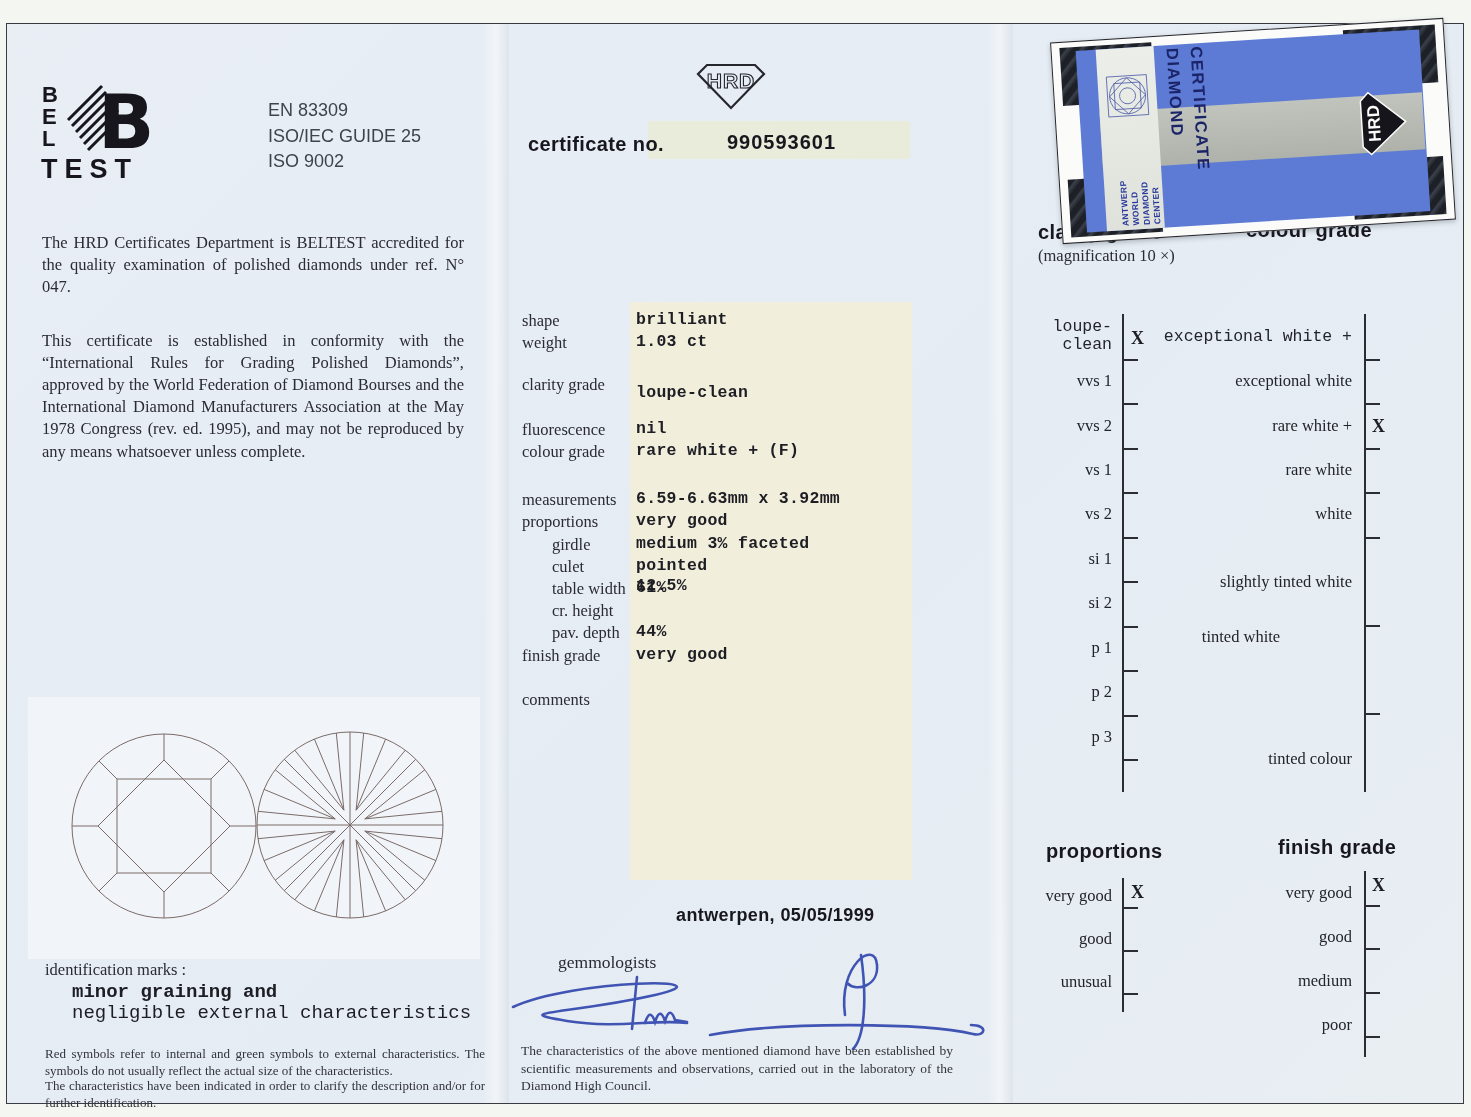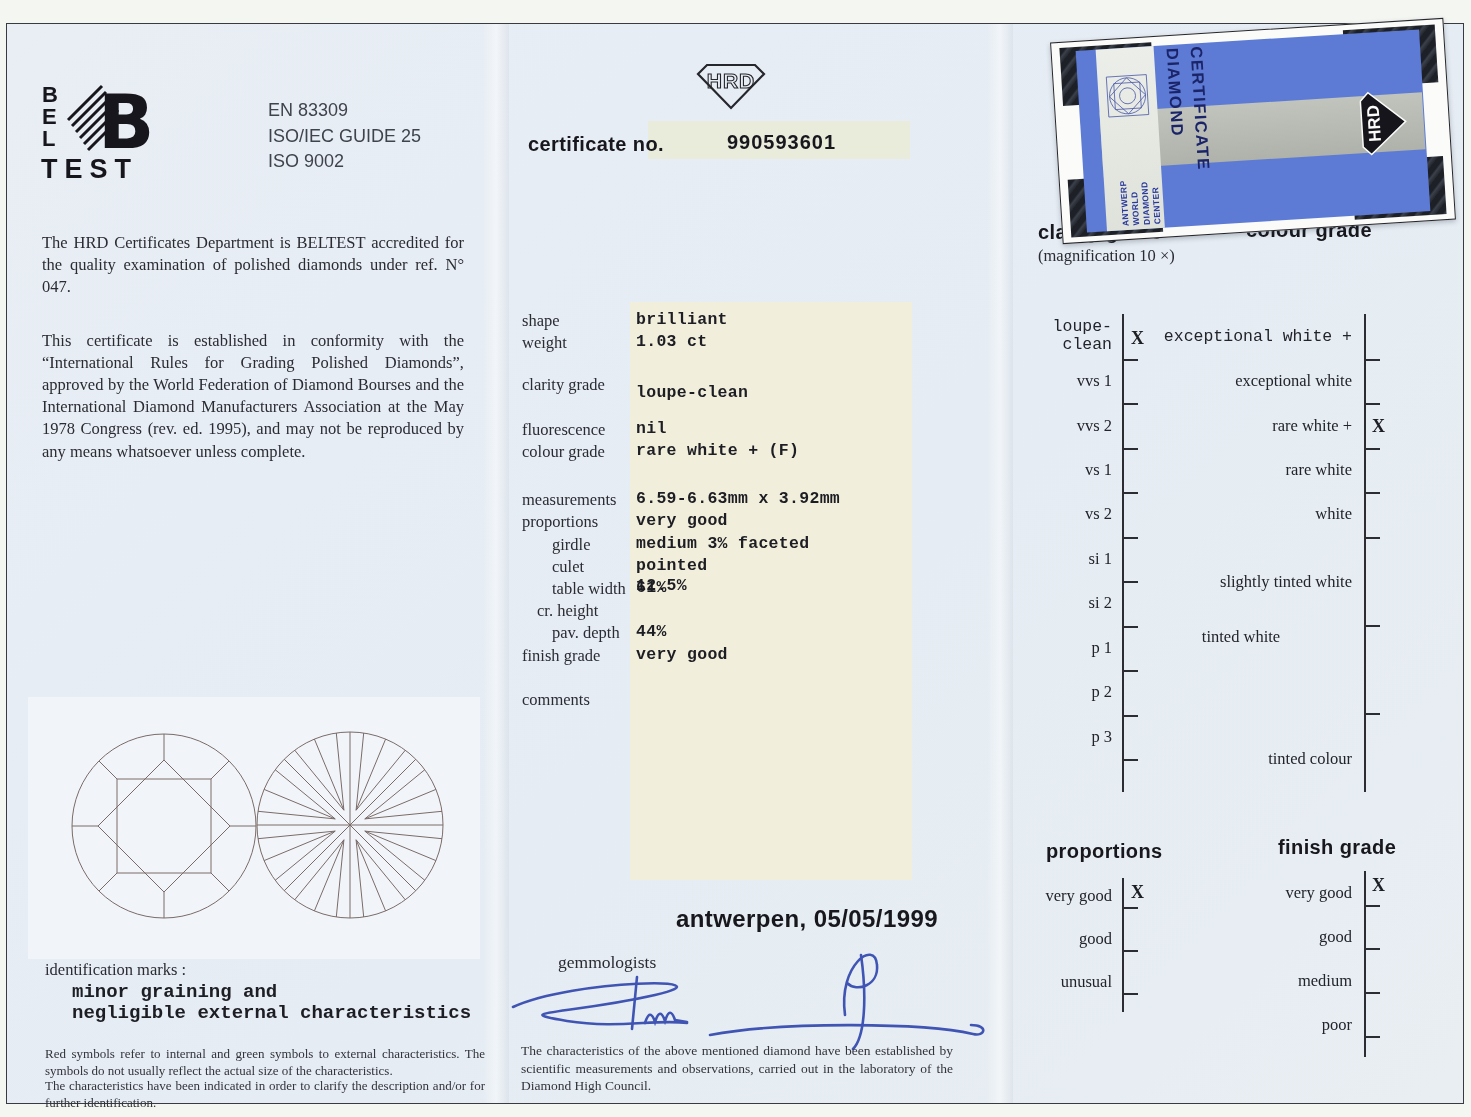--- a/index.html
+++ b/index.html
@@ -85,21 +85,21 @@
         <circle cx="0" cy="0" r="93"></circle>
         <path d="M0,0 L93,0 M0,0 L65.8,65.8 M0,0 L0,93 M0,0 L-65.8,65.8 M0,0 L-93,0 M0,0 L-65.8,-65.8 M0,0 L0,-93 M0,0 L65.8,-65.8"></path>
         <path d="M14.8,6.1 L85.9,35.6 M6.1,14.8 L35.6,85.9 M-6.1,14.8 L-35.6,85.9 M-14.8,6.1 L-85.9,35.6 M-14.8,-6.1 L-85.9,-35.6 M-6.1,-14.8 L-35.6,-85.9 M6.1,-14.8 L35.6,-85.9 M14.8,-6.1 L85.9,-35.6"></path>
         <path d="M14.8,6.1 L92,13.7 M14.8,6.1 L74.8,55.3 M6.1,14.8 L55.3,74.8 M6.1,14.8 L13.7,92 M-6.1,14.8 L-13.7,92 M-6.1,14.8 L-55.3,74.8 M-14.8,6.1 L-74.8,55.3 M-14.8,6.1 L-92,13.7 M-14.8,-6.1 L-92,-13.7 M-14.8,-6.1 L-74.8,-55.3 M-6.1,-14.8 L-55.3,-74.8 M-6.1,-14.8 L-13.7,-92 M6.1,-14.8 L13.7,-92 M6.1,-14.8 L55.3,-74.8 M14.8,-6.1 L74.8,-55.3 M14.8,-6.1 L92,-13.7"></path>
       </g>
     </svg>
   </div>
 
   <div class="abs lbl" style="left:45px;top:960px;">identification marks :</div>
   <div class="abs mono" style="left:42px;top:981px;font-size:19px;font-weight:bold;color:#1d1d24;">minor graining and</div>
-  <div class="abs mono" style="left:42px;top:1002px;font-size:19px;font-weight:bold;color:#1d1d24;">negligible external characteristics</div>
+  <div class="abs mono" style="left:42px;top:1002px;font-size:19px;font-weight:normal;color:#1d1d24;">negligible external characteristics</div>
   <div class="abs fine" style="left:45px;top:1046px;width:440px;">Red symbols refer to internal and green symbols to external characteristics. The symbols do not usually reflect the actual size of the characteristics.</div>
   <div class="abs fine" style="left:45px;top:1078px;width:440px;">The characteristics have been indicated in order to clarify the description and/or for further identification.</div>
 
   <svg class="abs" style="left:692px;top:60px;" width="78" height="52">
     <path d="M15,5 L63,5 L72,14 L39,48 L6,14 Z" fill="none" stroke="#26262d" stroke-width="2.2"></path>
     <text x="39" y="28" text-anchor="middle" font-family="Liberation Sans,sans-serif" font-weight="bold" font-size="21" fill="none" stroke="#26262d" stroke-width="1.1" letter-spacing="1">HRD</text>
   </svg>
 
   <div class="abs" style="left:648px;top:121px;width:262px;height:38px;background:#e9ecdb;"></div>
   <div class="abs hdr" style="left:528px;top:133px;">certificate no.</div>
@@ -121,30 +121,30 @@
   <div class="abs lbl" style="left:522px;top:490px;">measurements</div>
   <div class="abs val" style="left:636px;top:489px;">6.59-6.63mm x 3.92mm</div>
   <div class="abs lbl" style="left:522px;top:512px;">proportions</div>
   <div class="abs val" style="left:636px;top:511px;">very good</div>
   <div class="abs lbl" style="left:552px;top:535px;">girdle</div>
   <div class="abs val" style="left:636px;top:534px;">medium 3% faceted</div>
   <div class="abs lbl" style="left:552px;top:557px;">culet</div>
   <div class="abs val" style="left:636px;top:556px;">pointed</div>
   <div class="abs lbl" style="left:552px;top:579px;">table width</div>
   <div class="abs val" style="left:636px;top:578px;">61%</div>
-  <div class="abs lbl" style="left:537px;top:601px;">cr. height</div>
+  <div class="abs lbl" style="left:552px;top:601px;">cr. height</div>
   <div class="abs val" style="left:636px;top:576px;">12.5%</div>
   <div class="abs lbl" style="left:552px;top:623px;">pav. depth</div>
   <div class="abs val" style="left:636px;top:622px;">44%</div>
   <div class="abs lbl" style="left:522px;top:646px;">finish grade</div>
   <div class="abs val" style="left:636px;top:645px;">very good</div>
   <div class="abs lbl" style="left:522px;top:690px;">comments</div>
   <div class="abs val" style="left:636px;top:689px;"></div>
 
-  <div class="abs hdr" style="left:676px;top:905px;font-size:24px;">antwerpen, 05/05/1999</div>
+  <div class="abs hdr" style="left:676px;top:905px;font-size:18px;">antwerpen, 05/05/1999</div>
   <div class="abs lbl" style="left:558px;top:952px;font-size:17.5px;">gemmologists</div>
 
   <svg class="abs" style="left:505px;top:935px;" width="500" height="118">
     <g stroke="#4054b4" stroke-width="2.6" fill="none" stroke-linecap="round">
       <path d="M8,72 C70,44 230,42 150,60 C60,80 2,76 62,86 C112,94 150,84 182,88"></path>
       <path d="M132,42 L127,94"></path>
       <path d="M140,88 q5,-16 10,-1 q5,-16 10,-1 q5,-16 10,-1 L182,87"></path>
       <path d="M205,100 C280,86 420,88 468,99 C480,102 484,90 466,90"></path>
       <path d="M340,80 C333,30 370,4 372,30 C374,50 352,58 342,48"></path>
       <path d="M356,20 C362,62 360,102 348,114"></path>

